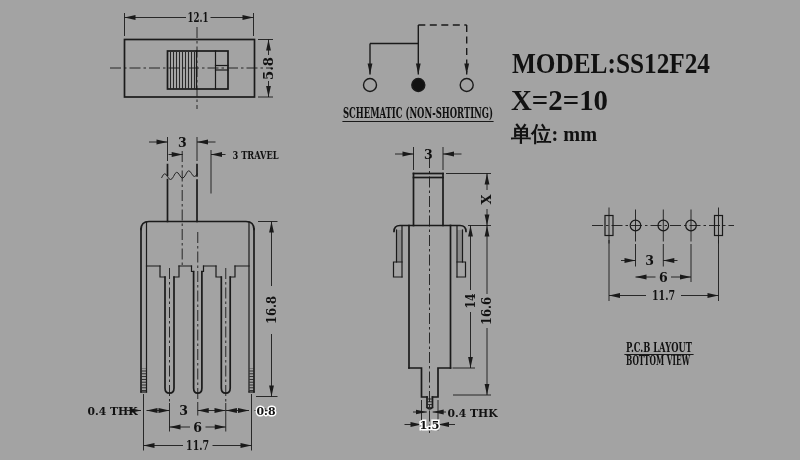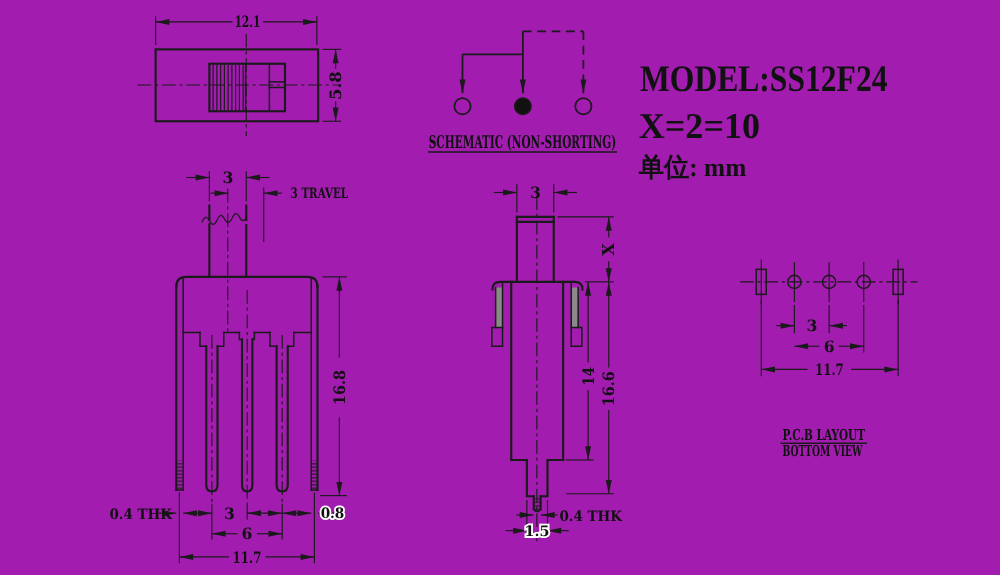--- a/index.html
+++ b/index.html
@@ -1,16 +1,16 @@
 <!DOCTYPE html>
 <html><head>
 <meta charset="utf-8">
 <style>
   html,body{margin:0;padding:0;background:#e8e8e8;}
-  .stage{width:800px;height:460px;background:#a21caf;position:relative;overflow:hidden;
+  .stage{width:800px;height:460px;background:#a3a3a3;position:relative;overflow:hidden;
          font-family:"DejaVu Serif", serif;}
   svg{display:block}
   
   .o  {stroke:#1a1a1a;stroke-width:1.7;fill:none;stroke-linecap:square;}
   .m  {stroke:#1a1a1a;stroke-width:1.2;fill:none;stroke-linecap:square;}
   .t  {stroke:#1a1a1a;stroke-width:0.9;fill:none;stroke-linecap:butt;}
   .cl {stroke:#1a1a1a;stroke-width:0.9;fill:none;stroke-dasharray:11 3 2.5 3;}
   .dash{stroke:#1a1a1a;stroke-width:1.4;fill:none;stroke-dasharray:7 4.5;}
   .sol {stroke:#1a1a1a;stroke-width:1.4;fill:none;}
   

